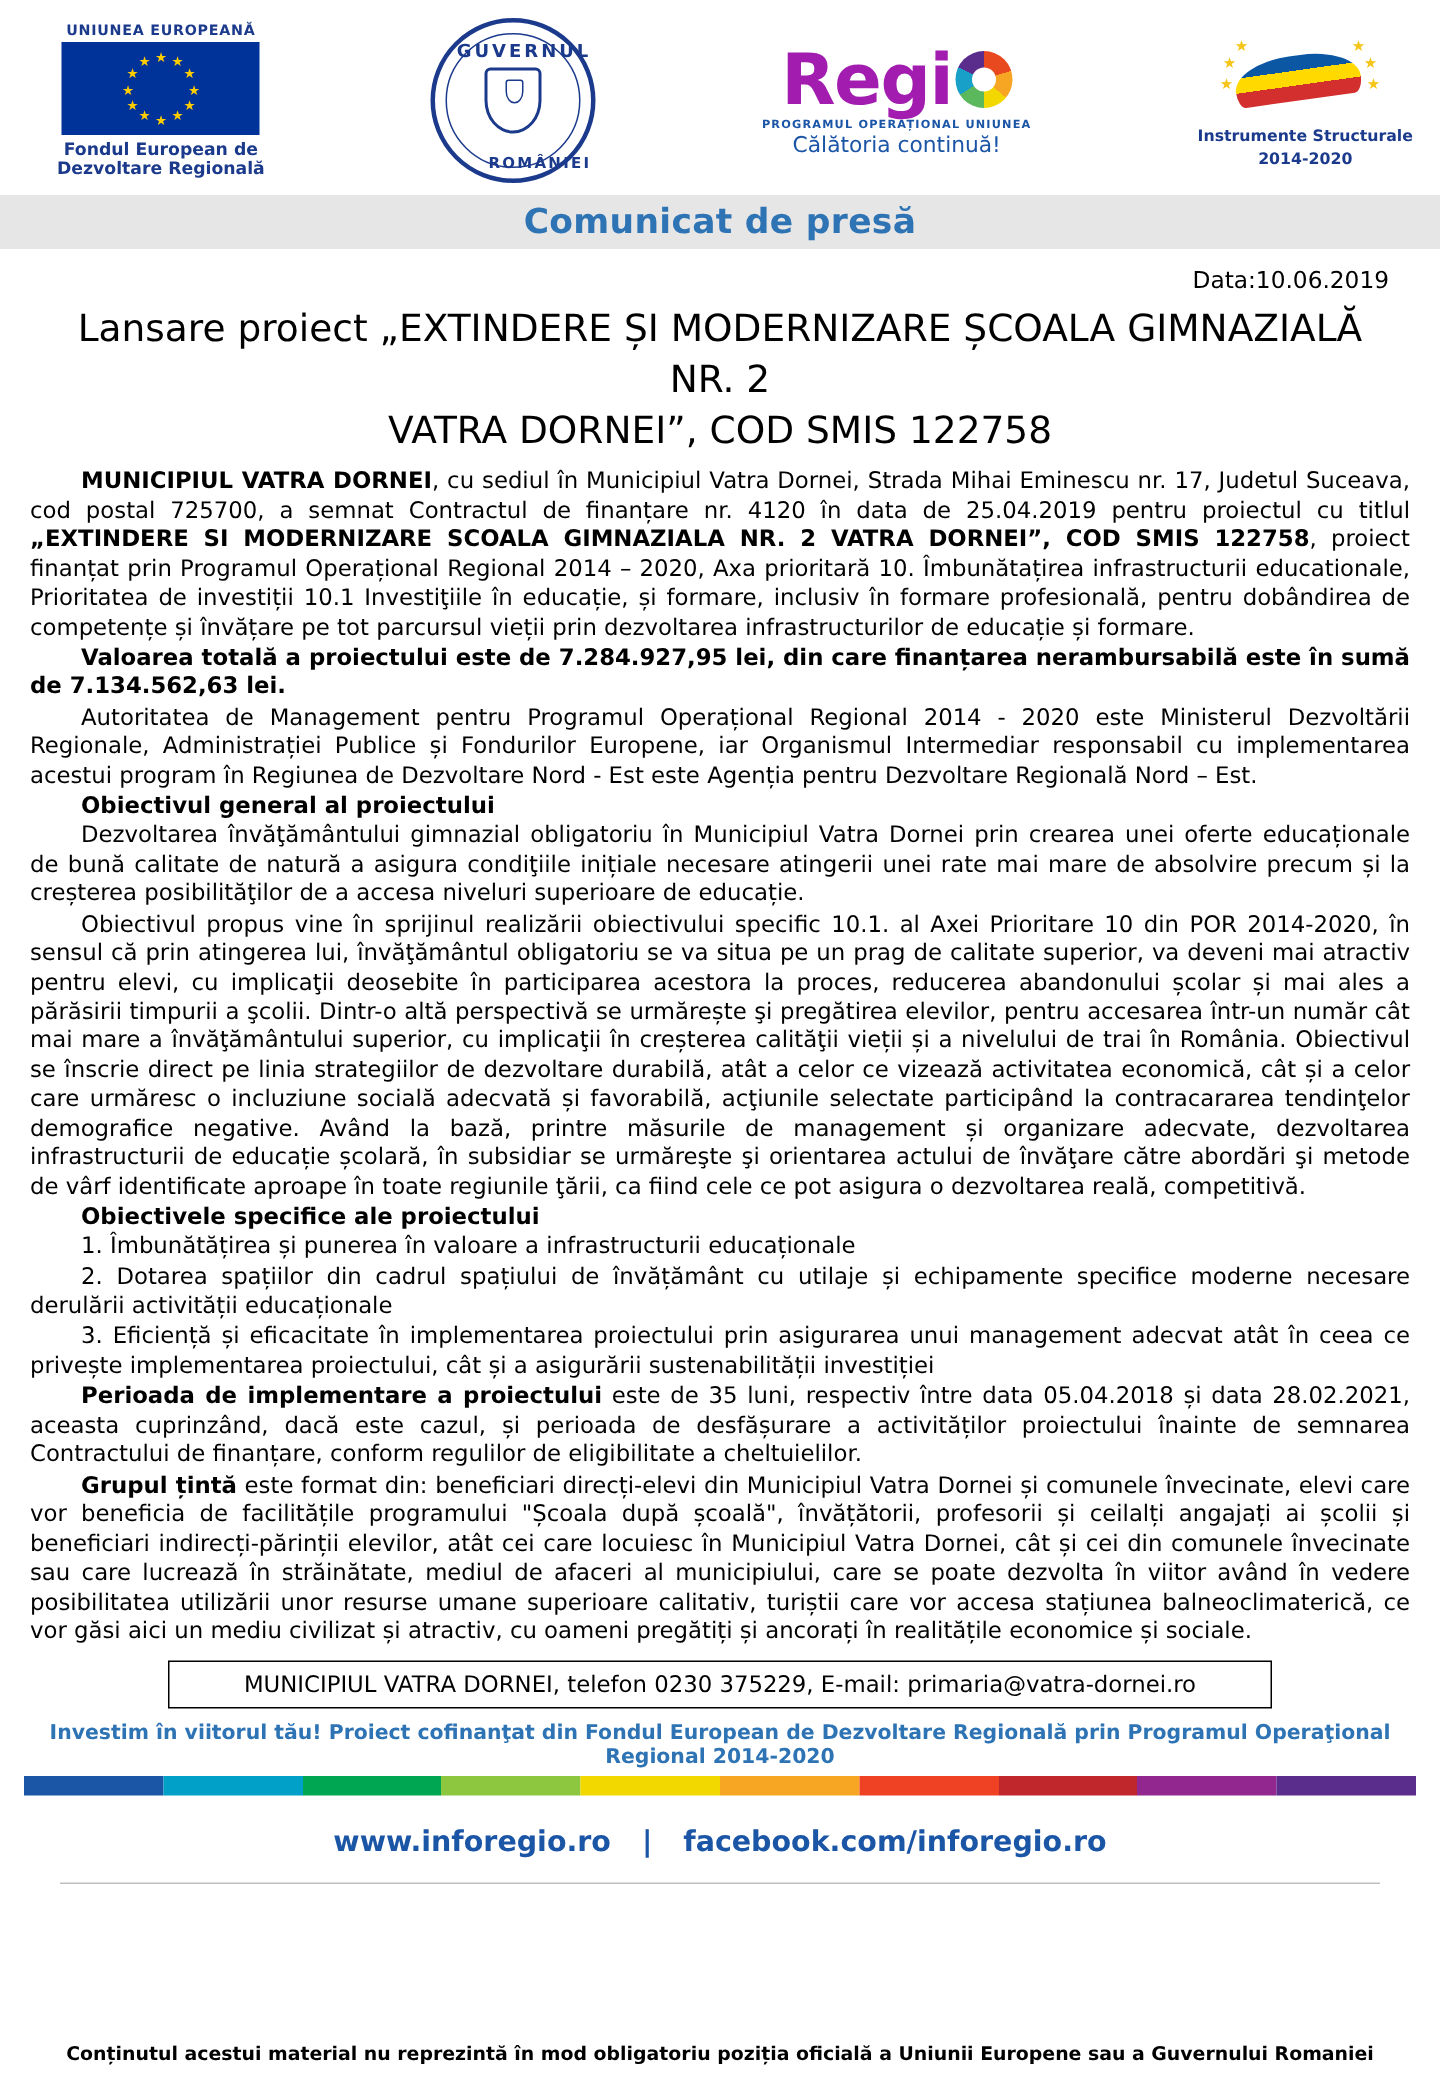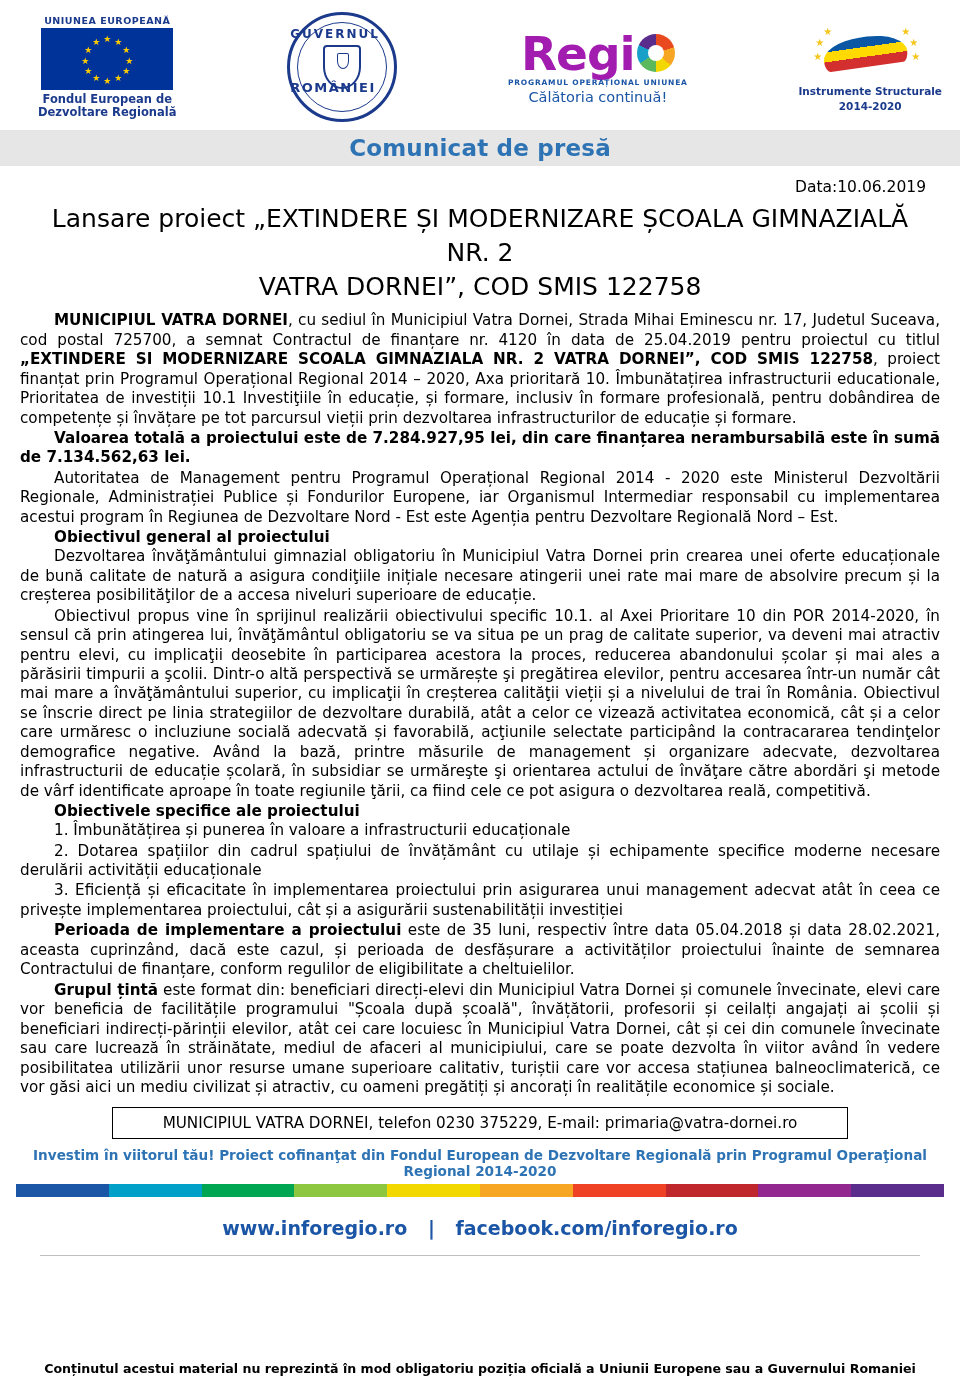--- a/index.html
+++ b/index.html
@@ -91,28 +91,28 @@
   .gov::after {
     content: "";
     position: absolute;
     left: 7px; top: 7px; right: 7px; bottom: 7px;
     border: 1px solid #1b3a8c;
     border-radius: 50%;
   }
   .gov-top, .gov-bot {
     position: absolute;
     width: 100%;
-    text-align: left;
+    text-align: right;
     color: #1b3a8c;
     font-size: 12px;
     font-weight: bold;
     letter-spacing: 2px;
   }
   .gov-top { top: 12px; }
-  .gov-bot { bottom: 24px; font-size: 13px; letter-spacing: 1.5px; }
+  .gov-bot { bottom: 4px; font-size: 10px; letter-spacing: 1.5px; }
   .gov-emblem {
     width: 34px; height: 40px;
     border: 2px solid #1b3a8c;
     border-radius: 4px 4px 50% 50%;
     position: relative;
   }
   .gov-emblem::before {
     content: "";
     position: absolute;
     left: 50%; top: 6px;

